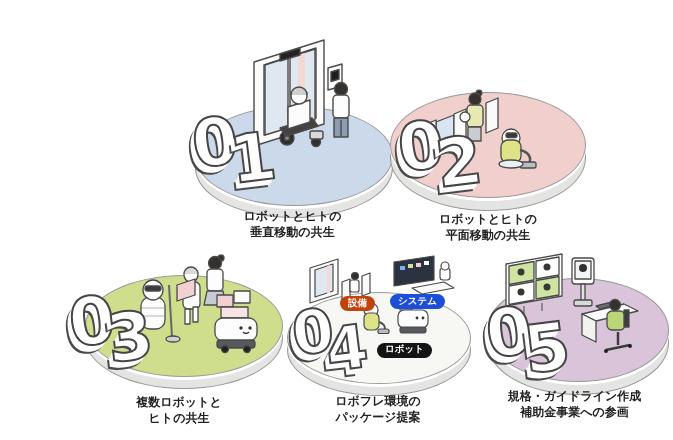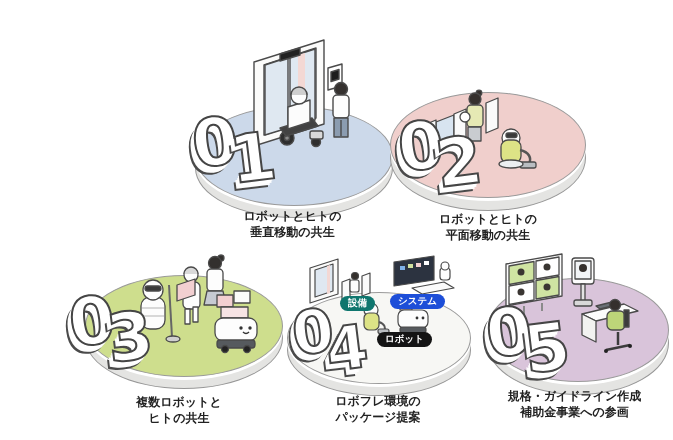--- a/index.html
+++ b/index.html
@@ -53,21 +53,21 @@
   #item3 .caption{top:152px;width:208px;}
 
   #item4{left:282px;top:252px;width:192px;height:186px;}
   #item4 .disc-side{left:5px;top:52px;width:182px;height:90px;}
   #item4 .disc-top{left:5px;top:40px;width:182px;height:90px;}
   #item4 .illus{left:12px;top:2px;z-index:2;}
   #item4 .num{left:10px;top:48px;font-size:60px;}
   #item4 .caption{top:142px;width:192px;}
   #item4 .pill-a{left:58px;top:44px;}
   #item4 .pill-b{left:108px;top:42px;}
-  #item4 .pill-c{left:95px;top:80px;}
+  #item4 .pill-c{left:95px;top:91px;font-family:Liberation Serif, serif;}
 
   #item5{left:476px;top:248px;width:197px;height:192px;}
   #item5 .disc-side{left:11px;top:43px;width:180px;height:102px;}
   #item5 .disc-top{left:11px;top:30px;width:180px;height:102px;}
   #item5 .illus{left:20px;top:0px;z-index:2;}
   #item5 .num{left:10px;top:50px;}
   #item5 .caption{top:141px;width:197px;}
 </style>
 </head>
 <body>
@@ -204,21 +204,21 @@
         <path d="M85,68 C91,70 92,74 90,77" fill="none" stroke="#555555" stroke-width="2"></path>
         <rect x="84" y="75" width="11" height="4.5" rx="2" fill="#b9bdc1"></rect>
         <rect x="106" y="47" width="12" height="9" fill="#f2cfd1"></rect>
         <rect x="119" y="44" width="12" height="9" fill="#ffffff"></rect>
         <rect x="104" y="56" width="30" height="18" rx="6" fill="#fdfdfd"></rect>
         <circle cx="123" cy="64" r="1.4" fill="#333333" stroke="none"></circle>
         <circle cx="129" cy="64" r="1.4" fill="#333333" stroke="none"></circle>
         <rect x="106" y="73" width="26" height="6" rx="2.5" fill="#565a5e"></rect>
       </g>
     </svg>
-    <span class="pill pill-a" style="background: #0f766e;">設備</span>
+    <span class="pill pill-a" style="background: #c2410c;">設備</span>
     <span class="pill pill-b" style="background: #1d4ed8;">システム</span>
     <span class="pill pill-c" style="background: rgb(20, 20, 20);">ロボット</span>
     <div class="num"><span class="d1">0</span><span class="d2">4</span></div>
     <div class="caption">
       <span>ロボフレ環境の</span><br>
       <span>パッケージ提案</span>
     </div>
   </section>
 
   <section class="item" id="item5">

